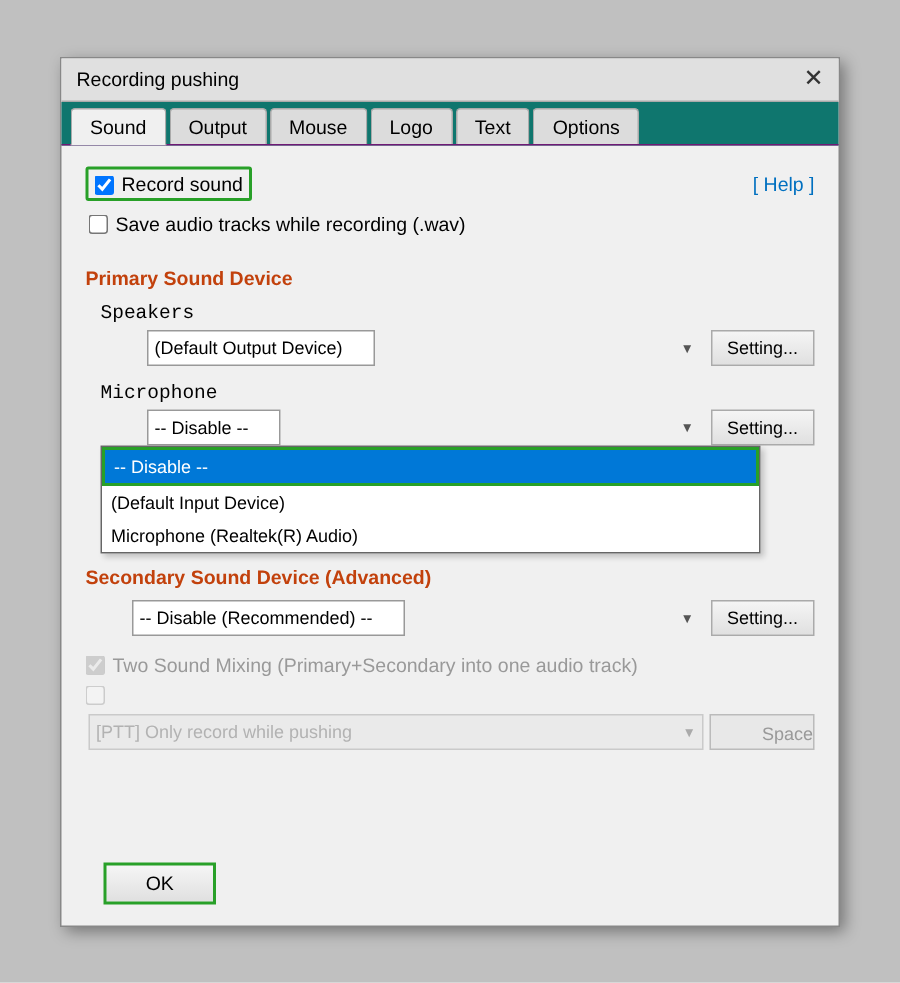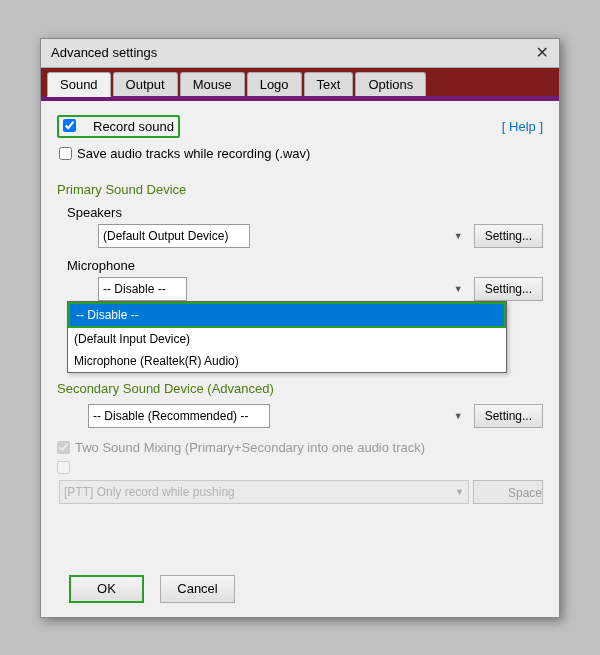--- a/index.html
+++ b/index.html
@@ -38,22 +38,22 @@
     .title-bar-close {
       cursor: pointer;
       font-size: 16px;
       color: #333;
       background: none;
       border: none;
       line-height: 1;
     }
     .tabs {
       display: flex;
-      border-bottom: 5px solid #701a75;
-      background: #7f1d1d;
+      border-bottom: 1px solid #701a75;
+      background: #0f766e;
       padding: 4px 6px 0;
     }
     .tab {
       padding: 4px 12px;
       border: 1px solid #aaa;
       border-bottom: none;
       background: #dcdcdc;
       margin-right: 2px;
       cursor: pointer;
       border-radius: 3px 3px 0 0;
@@ -77,23 +77,22 @@
       margin-bottom: 8px;
     }
     .record-sound-left {
       display: flex;
       align-items: center;
     }
     .checkbox-outlined {
       border: 2px solid #28a028;
       padding: 2px 4px;
       display: flex;
-      align-items: flex-start;
+      align-items: flex-end;
       border-radius: 2px;
-      gap: 12px;
     }
     .checkbox-outlined input[type="checkbox"] {
       margin-right: 5px;
       width: 13px;
       height: 13px;
     }
     .help-link {
       color: #0070c0;
       text-decoration: none;
       font-size: 13px;
@@ -104,33 +103,34 @@
       margin-bottom: 14px;
       margin-left: 2px;
     }
     .save-audio-row input[type="checkbox"] {
       margin-right: 5px;
       width: 13px;
       height: 13px;
     }
     .section-label {
       font-size: 13px;
-      font-weight: normal;
+      font-weight: bold;
       margin-bottom: 8px;
-      color: #4d7c0f;
+      color: #c2410c;
       margin-top: 21px;
     }
     .sub-section {
       margin-left: 10px;
       margin-bottom: 10px;
     }
     .sub-label {
       font-size: 13px;
       margin-bottom: 4px;
       color: #000;
+      font-family: Liberation Mono, monospace;
     }
     .select-row {
       display: flex;
       align-items: center;
       margin-bottom: 8px;
       position: relative;
     }
     .select-control {
       flex: 1;
       height: 24px;
@@ -282,21 +282,21 @@
       display: flex;
       align-items: center;
     }
   </style>
 </head>
 <body>
 
 <div class="dialog">
 
   <div class="title-bar">
-    <span class="title-bar-title">Advanced settings</span>
+    <span class="title-bar-title">Recording pushing</span>
     <button class="title-bar-close">✕</button>
   </div>
 
   <div class="tabs">
     <div class="tab active">Sound</div>
     <div class="tab">Output</div>
     <div class="tab">Mouse</div>
     <div class="tab">Logo</div>
     <div class="tab">Text</div>
     <div class="tab">Options</div>
@@ -377,15 +377,14 @@
             <option>[PTT] Only record while pushing</option>
           </select>
         </div>
         <div class="ptt-key">Space</div>
       </div>
     </div>
   </div>
 
   <div class="dialog-footer">
     <button class="ok-btn">OK</button>
-    <button class="cancel-btn">Cancel</button>
   </div>
 </div>
 
 </body></html>

